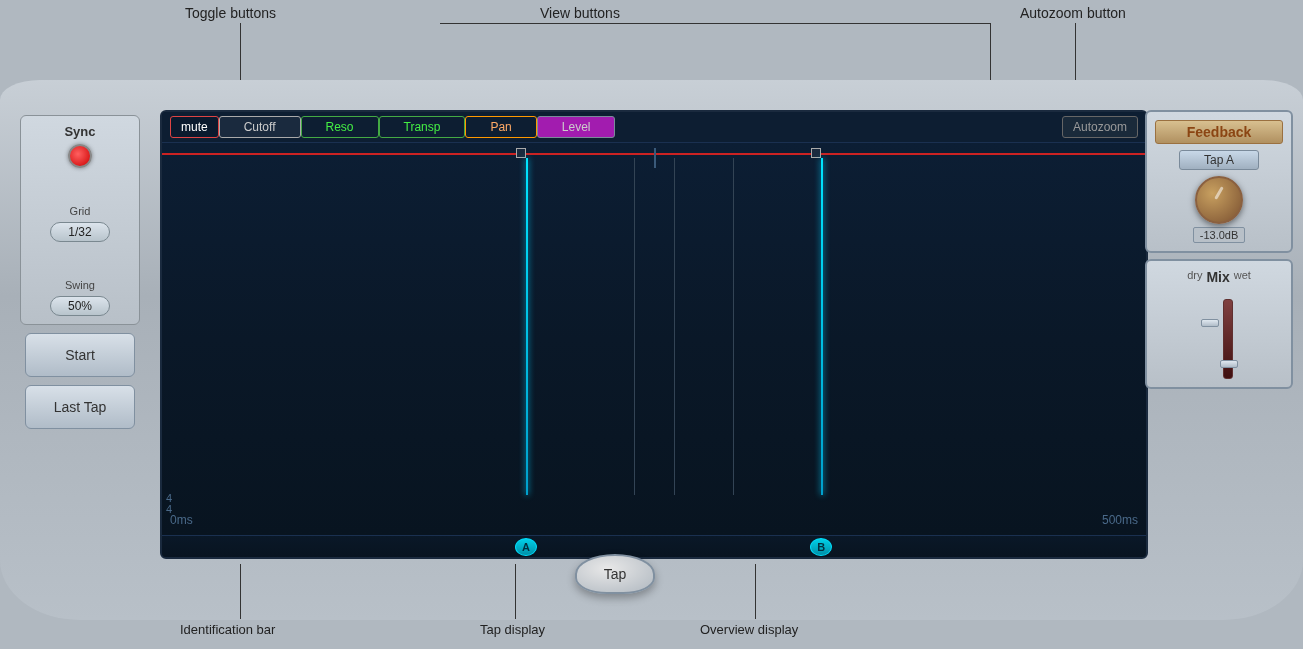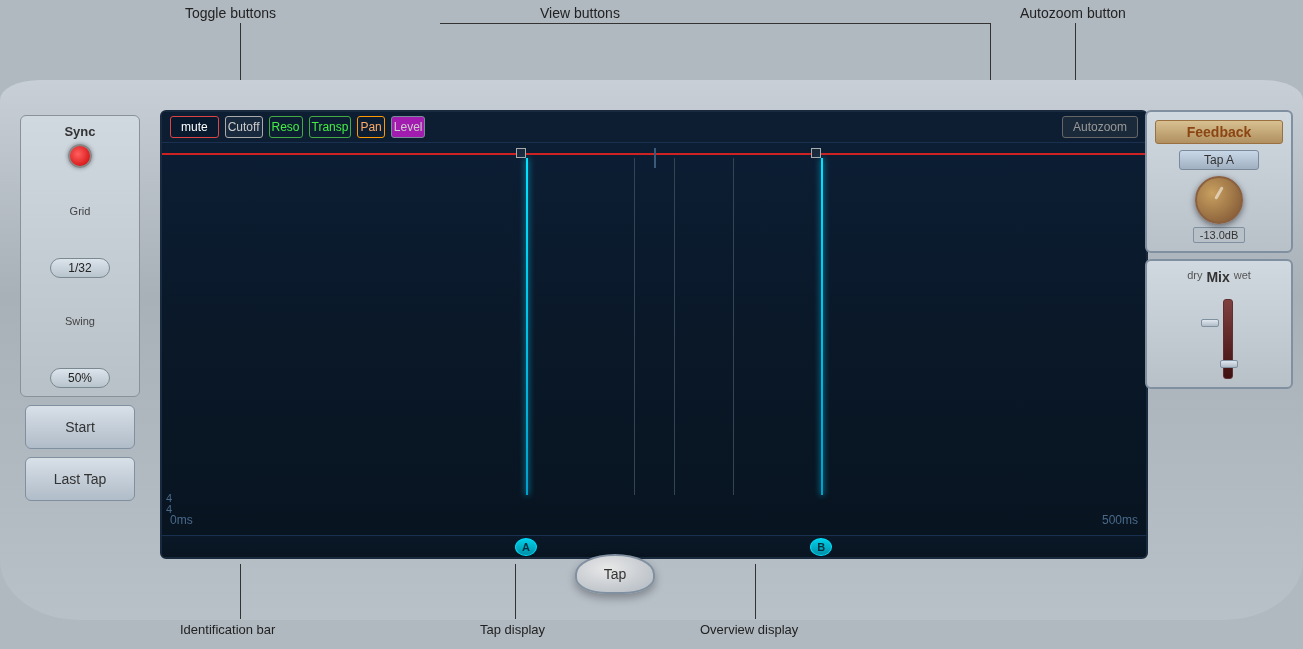--- a/index.html
+++ b/index.html
@@ -77,21 +77,20 @@
     .dropdown-btn {
       background: linear-gradient(180deg, #dce4ec 0%, #b8c4cc 100%);
       border: 1px solid #7a8890;
       border-radius: 10px;
       padding: 2px 14px;
       font-size: 12px;
       color: #222;
       width: 60px;
       text-align: center;
       cursor: pointer;
-      margin-top: 36px;
     }
 
     .sub-label {
       font-size: 11px;
       color: #444;
       margin-top: 32px;
     }
 
     .btn-large {
       background: linear-gradient(180deg, #d8e0e8 0%, #b0bcc8 100%);
@@ -121,41 +120,40 @@
       overflow: hidden;
       display: flex;
       flex-direction: column;
     }
 
     
     .toolbar {
       display: flex;
       align-items: center;
       padding: 4px 8px;
-      gap: 6px;
       background: #0d1e32;
       border-bottom: 1px solid #1a3050;
       flex-shrink: 0;
     }
 
     .mute-btn {
       background: #0a1a2e;
       border: 1px solid #d44;
       color: #fff;
       font-size: 12px;
       padding: 3px 10px;
       border-radius: 3px;
       cursor: pointer;
     }
 
     .view-btn {
       border: 1px solid #444;
       color: #888;
       font-size: 12px;
-      padding: 3px 2px;
+      padding: 3px 24px;
       border-radius: 3px;
       cursor: pointer;
       background: #0d1e32;
     }
 
     .view-btn.active-cutoff { border-color: #aaa; color: #ccc; background: #1a2a3e; }
     .view-btn.active-reso { border-color: #4a4; color: #4e4; }
     .view-btn.active-transp { border-color: #4a4; color: #4e4; }
     .view-btn.active-pan { border-color: #f90; color: #fa6; }
     .view-btn.active-level { background: #a21caf; border-color: #7a8a9a; color: #ccc; }

